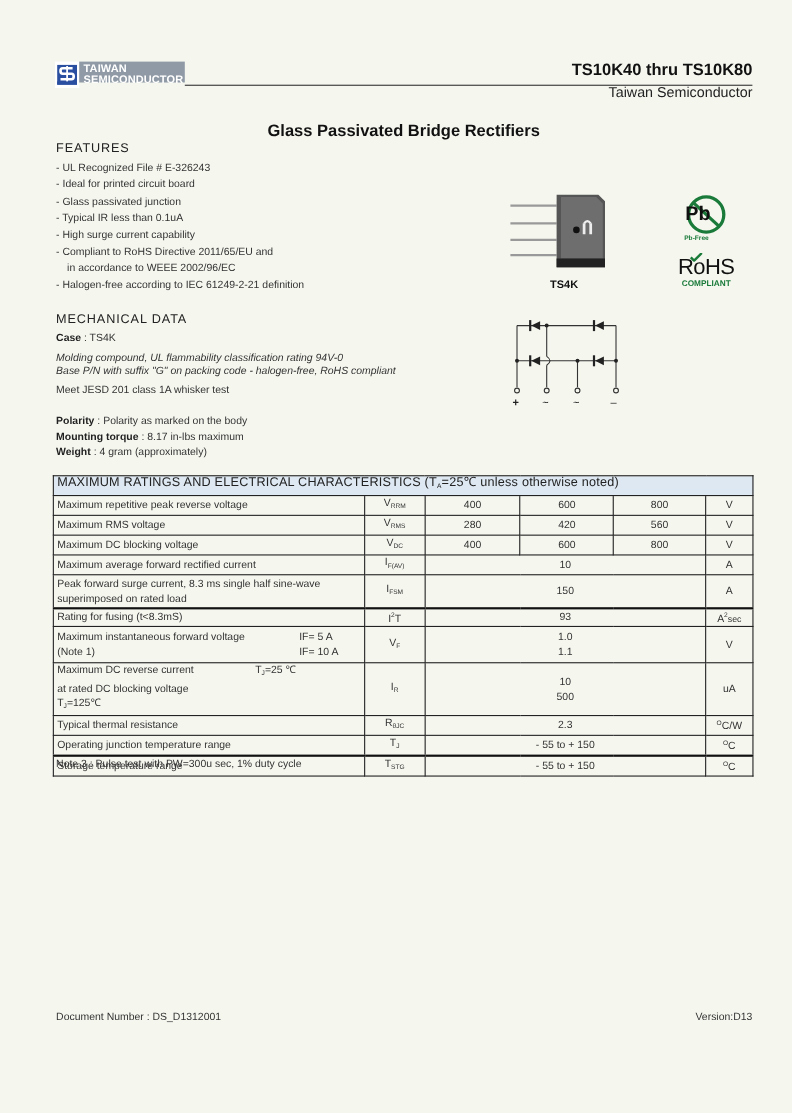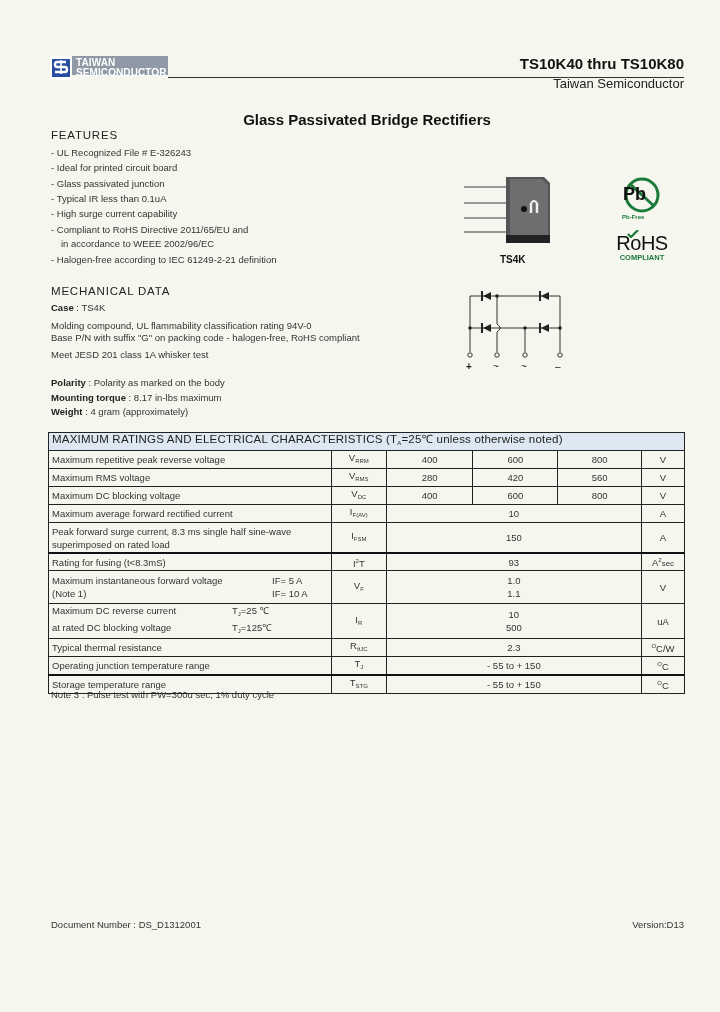--- a/index.html
+++ b/index.html
@@ -139,21 +139,21 @@
   <span class="abs" style="left:33px;top:73px;font-size:10px;">~</span>
   <span class="abs" style="left:61px;top:73px;font-size:10px;">~</span>
   <span class="abs" style="left:95px;top:73px;font-size:10px;">–</span>
 </div>
 
 <div class="abs sec-head" style="left:51px;top:285px;">MECHANICAL DATA</div>
 <div class="abs mech" style="left:51px;top:302px;">
   <b>Case</b>
   <span>: TS4K</span>
 </div>
-<div class="abs mech" style="left:51px;top:320px;line-height:12px;">
+<div class="abs mech" style="left:51px;top:320px;line-height:12px;font-style:italic;">
   <div>Molding compound, UL flammability classification rating 94V-0</div>
   <div>Base P/N with suffix "G" on packing code - halogen-free, RoHS compliant</div>
 </div>
 <div class="abs mech" style="left:51px;top:349px;line-height:12px;">
   <div>Meet JESD 201 class 1A whisker test</div>
 </div>
 <div class="abs mech" style="left:51px;top:376px;line-height:14.5px;">
   <div><b>Polarity</b> <span>: Polarity as marked on the body</span></div>
   <div><b>Mounting torque</b> <span>: 8.17 in-lbs maximum</span></div>
   <div><b>Weight</b> <span>: 4 gram (approximately)</span></div>
@@ -234,21 +234,21 @@
           <div>1.1</div>
         </td>
     <td class="c">V</td>
   </tr>
   <tr class="tall" style="height:34px">
     <td>
       <div style="display:flex;">
             <span style="width:180px">Maximum DC reverse current</span>
             <span><span>T</span><span class="sub">J</span><span>=25 ℃</span></span>
           </div>
-      <div style="display:flex;">
+      <div style="display:flex;flex-direction:column;">
             <span style="width:180px">at rated DC blocking voltage</span>
             <span><span>T</span><span class="sub">J</span><span>=125℃</span></span>
           </div>
     </td>
     <td class="c"><span>I</span><span class="sub">R</span></td>
     <td class="c" colspan="3">
           <div>10</div>
           <div>500</div>
         </td>
     <td class="c">uA</td>

